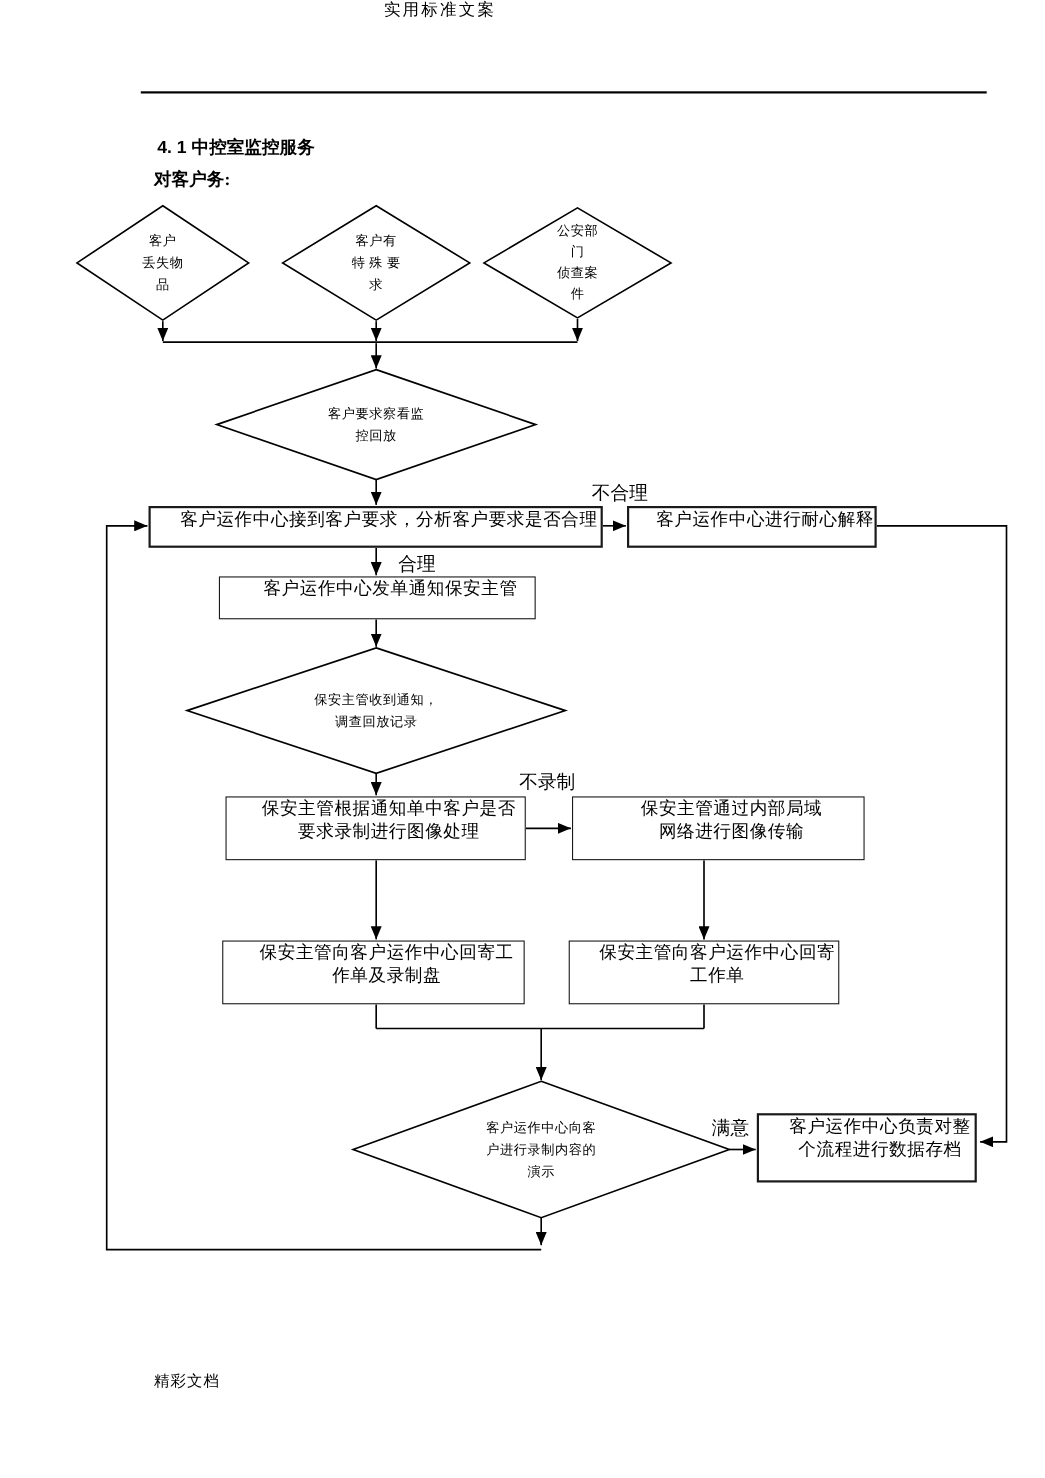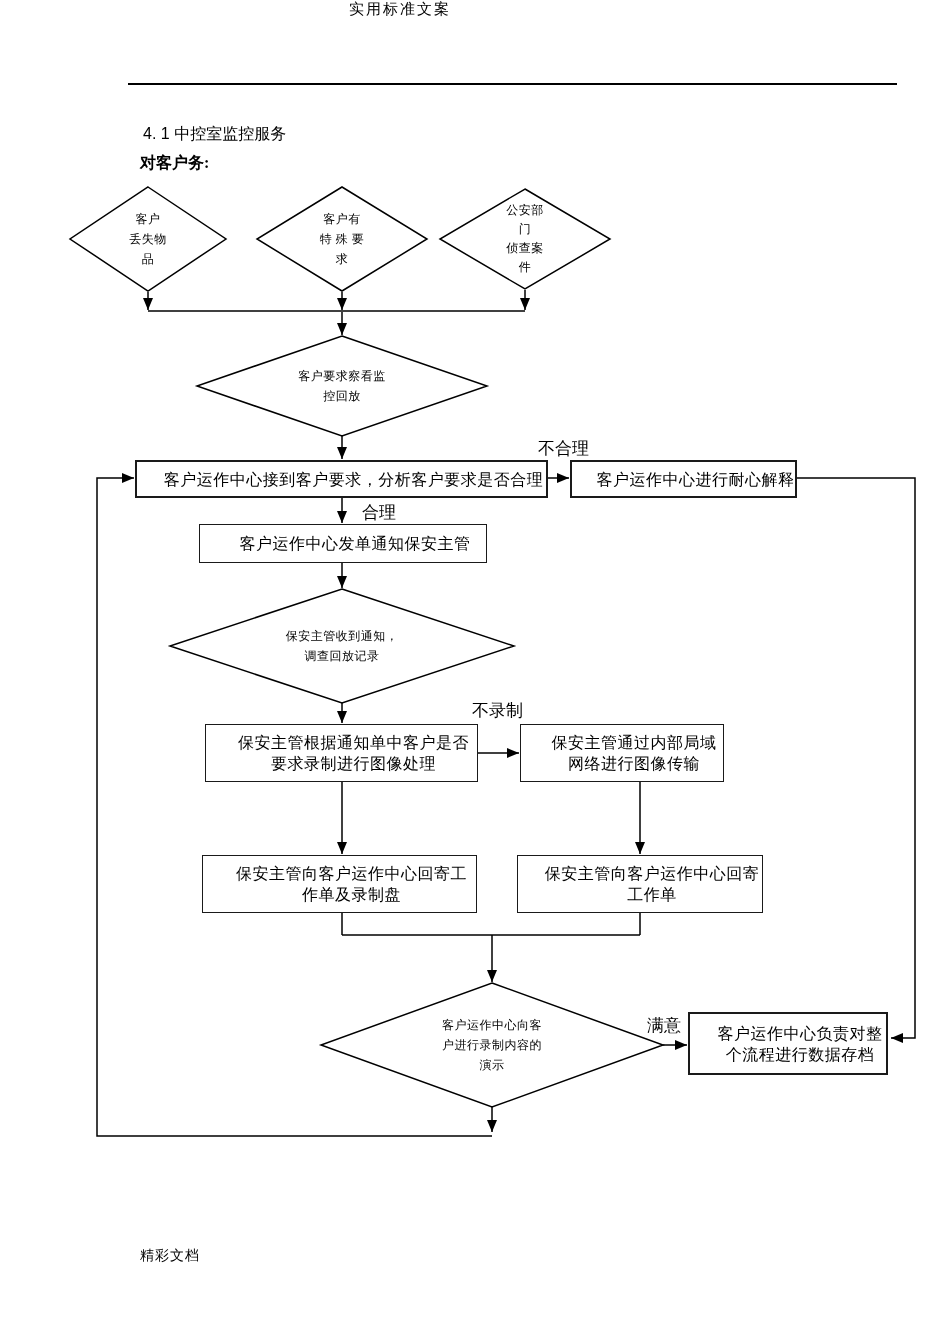--- a/index.html
+++ b/index.html
@@ -1,29 +1,29 @@
 <!DOCTYPE html>
 <html><head>
 <meta charset="utf-8">
 <style>
   html,body{margin:0;padding:0;background:#fff;}
   .canvas{position:relative;width:950px;height:1344px;background:#ffffff;color:#000;
           font-family:"Liberation Serif","DejaVu Serif",serif;overflow:hidden;}
   .doc-header{position:absolute;left:0;top:60;width:800px;text-align:center;
               font-size:15px;letter-spacing:2px;}
   .header-rule{position:absolute;left:128px;top:83px;width:769px;height:2px;background:#000;}
-  .doc-title{position:absolute;left:143px;top:124px;font-size:16px;font-weight:normal;
+  .doc-title{position:absolute;left:143px;top:124px;font-size:16px;font-weight:bold;
              font-family:"Liberation Sans","DejaVu Sans",sans-serif;}
   .doc-subtitle{position:absolute;left:140px;top:153px;font-size:16px;font-weight:bold;
              font-family:Liberation Serif, serif;}
   .doc-footer{position:absolute;left:140px;top:1247px;font-size:14px;letter-spacing:1px;}
   .connectors{position:absolute;left:0;top:0;width:950px;height:1344px;}
   .conn{stroke:#000;stroke-width:1.5;fill:none;}
   .node-rect{position:absolute;background:#fff;border:1px solid #1a1a1a;box-sizing:border-box;
-             display:flex;align-items:center;justify-content:center;text-align:center;
+             display:flex;justify-content:center;text-align:center;
              font-size:16px;line-height:21px;white-space:pre-line;letter-spacing:0.5px;padding-left:24px;}
   .thick{border-width:2px;}
   .diamond{position:absolute;}
   .diamond svg{position:absolute;left:0;top:0;width:100%;height:100%;overflow:visible;}
   .diamond polygon{fill:#ffffff;stroke:#000;stroke-width:1.5;vector-effect:non-scaling-stroke;}
   .diamond .node-text{position:absolute;left:0;top:0;right:0;bottom:0;display:flex;
              align-items:center;justify-content:center;text-align:center;font-size:12px;
              line-height:20px;white-space:pre-line;letter-spacing:0.5px;}
   .tight .node-text{line-height:19px;}
   .flow-label{position:absolute;font-family:"Liberation Sans","DejaVu Sans",sans-serif;
@@ -121,21 +121,21 @@
       </svg>
     <span class="node-text">保安主管收到通知，
 调查回放记录</span>
   </div>
 
   <div class="flow-label" style="left:472px;top:699px">不录制</div>
   <div class="node-rect" style="left:205px;top:724px;width:273px;height:58px">
     <span class="node-text">保安主管根据通知单中客户是否
 要求录制进行图像处理</span>
   </div>
-  <div class="node-rect" style="left:520px;top:724px;width:204px;height:58px">
+  <div class="node-rect" style="left:520px;top:724px;width:266px;height:58px">
     <span class="node-text">保安主管通过内部局域
 网络进行图像传输</span>
   </div>
 
   <div class="node-rect" style="left:202px;top:855px;width:275px;height:58px">
     <span class="node-text">保安主管向客户运作中心回寄工
 作单及录制盘</span>
   </div>
   <div class="node-rect" style="left:517px;top:855px;width:246px;height:58px">
     <span class="node-text">保安主管向客户运作中心回寄

